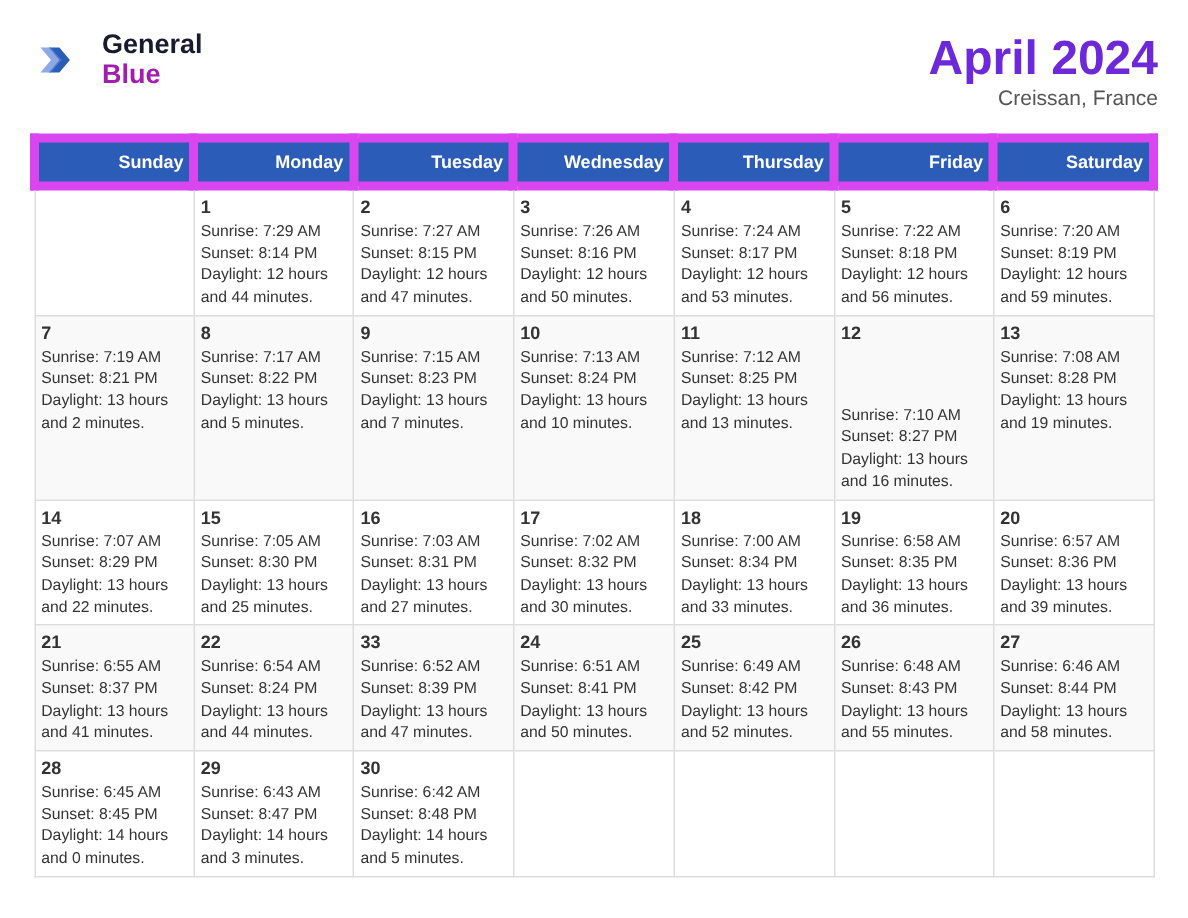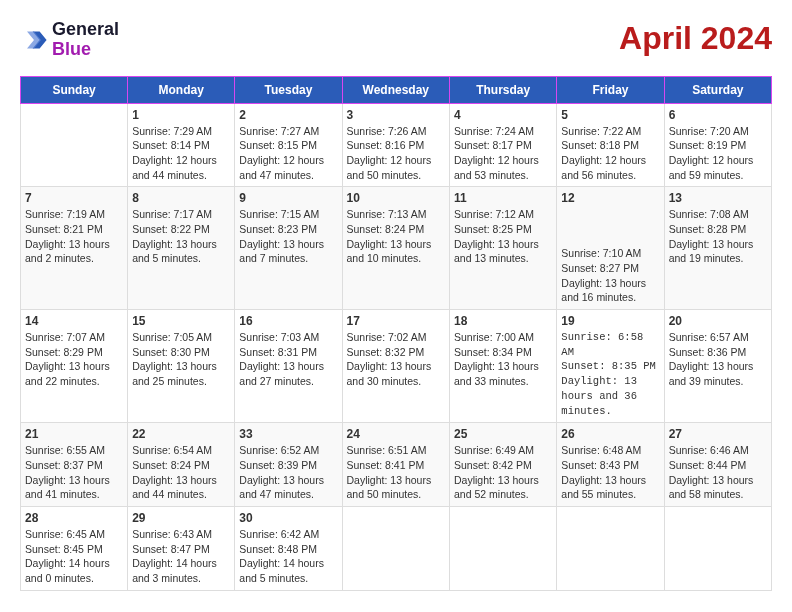--- a/index.html
+++ b/index.html
@@ -12,57 +12,57 @@
     }
     .header {
       display: flex;
       justify-content: space-between;
       align-items: flex-start;
       margin-bottom: 16px;
     }
     .logo {
       display: flex;
       align-items: center;
-      gap: 4px;
+      gap: 20px;
     }
     .logo-text {
       font-size: 18px;
       font-weight: bold;
       color: #1a1a2e;
       line-height: 1.1;
     }
     .logo-icon {
       width: 28px;
       height: 28px;
     }
     .title-block {
       text-align: right;
     }
     .month-title {
       font-size: 32px;
       font-weight: bold;
-      color: #b91c1c;
+      color: #6d28d9;
     }
     .location {
       font-size: 14px;
       color: #555;
     }
     table {
       width: 100%;
       border-collapse: collapse;
       font-size: 11px;
     }
     thead tr th {
       background-color: #2b5cb8;
       color: #fff;
       padding: 6px 4px;
-      text-align: center;
+      text-align: right;
       font-weight: bold;
       font-size: 12px;
-      border: 1px solid #d946ef;
+      border: 6px solid #d946ef;
     }
     tbody tr td {
       border: 1px solid #ddd;
       vertical-align: top;
       padding: 4px;
       width: 108px;
       min-height: 80px;
       color: #333;
     }
     .day-num {
@@ -93,20 +93,21 @@
       <polygon points="28,8 38,20 28,32 18,32 28,20 18,8" fill="#2b5cb8"></polygon>
       <polygon points="20,8 30,20 20,32 10,32 20,20 10,8" fill="#5b85d8" opacity="0.7"></polygon>
     </svg>
     <div class="logo-text">
       <div>General</div>
       <div style="color:#a21caf;">Blue</div>
     </div>
   </div>
   <div class="title-block">
     <div class="month-title">April 2024</div>
+    <div class="location">Creissan, France</div>
   </div>
 </div>
 
 <table>
   <thead>
     <tr>
     <th>Sunday</th>
         <th>Monday</th>
         <th>Tuesday</th>
         <th>Wednesday</th>
@@ -225,21 +226,21 @@
 Daylight: 13 hours and 30 minutes.</div>
         </td>
         <td>
           <span class="day-num">18</span>
           <div class="cell-info" style="white-space: pre-line;">Sunrise: 7:00 AM
 Sunset: 8:34 PM
 Daylight: 13 hours and 33 minutes.</div>
         </td>
         <td>
           <span class="day-num">19</span>
-          <div class="cell-info" style="white-space: pre-line; font-family: Liberation Mono, monospace;">Sunrise: 6:58 AM
+          <div class="cell-info" style="white-space: pre-line;">Sunrise: 6:58 AM
 Sunset: 8:35 PM
 Daylight: 13 hours and 36 minutes.</div>
         </td>
         <td>
           <span class="day-num">20</span>
           <div class="cell-info" style="white-space: pre-line;">Sunrise: 6:57 AM
 Sunset: 8:36 PM
 Daylight: 13 hours and 39 minutes.</div>
         </td>
       </tr>

